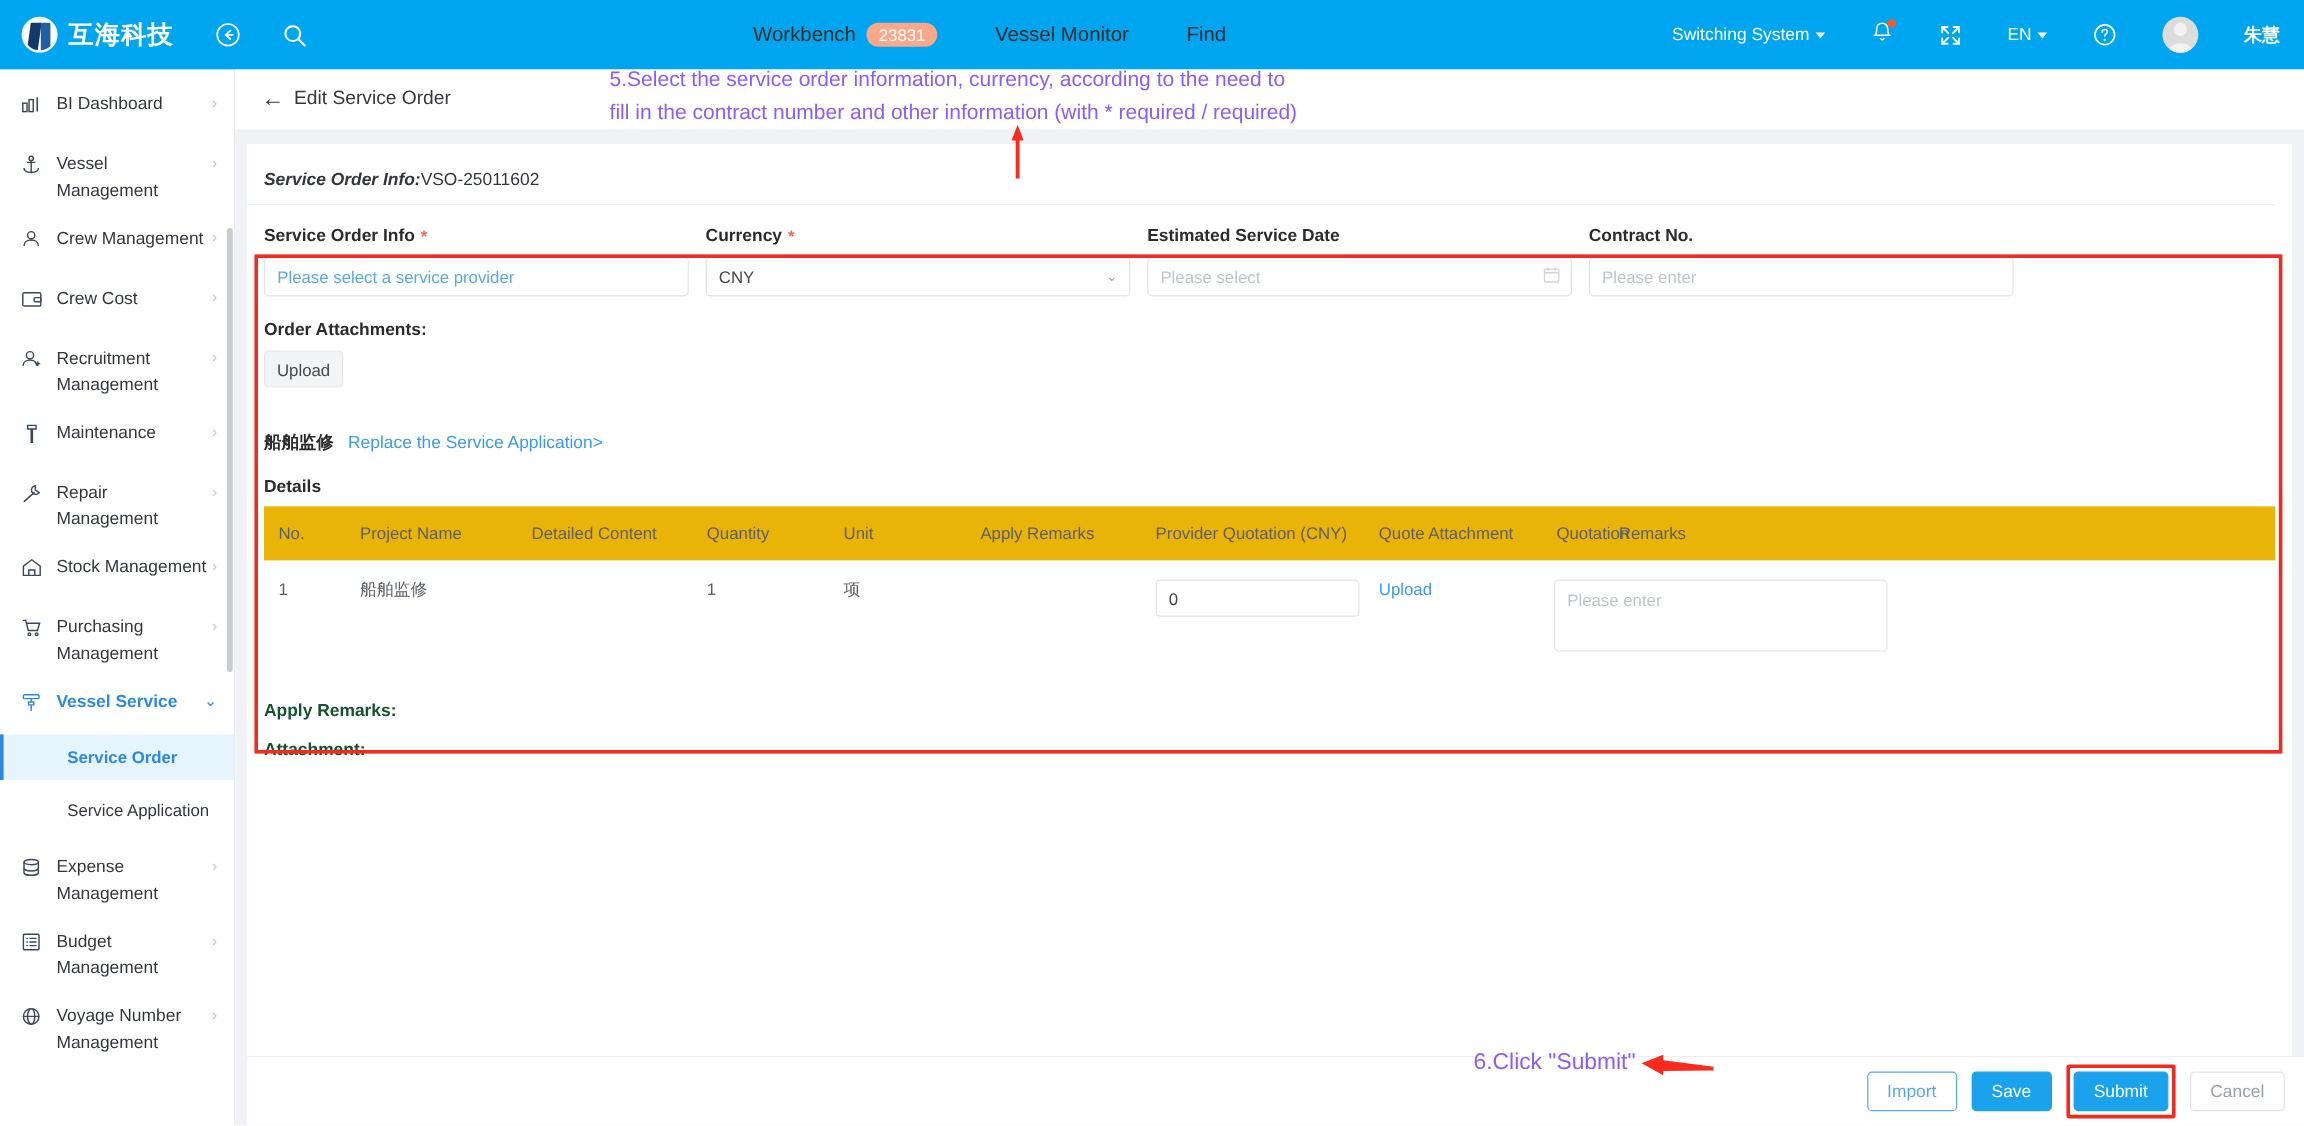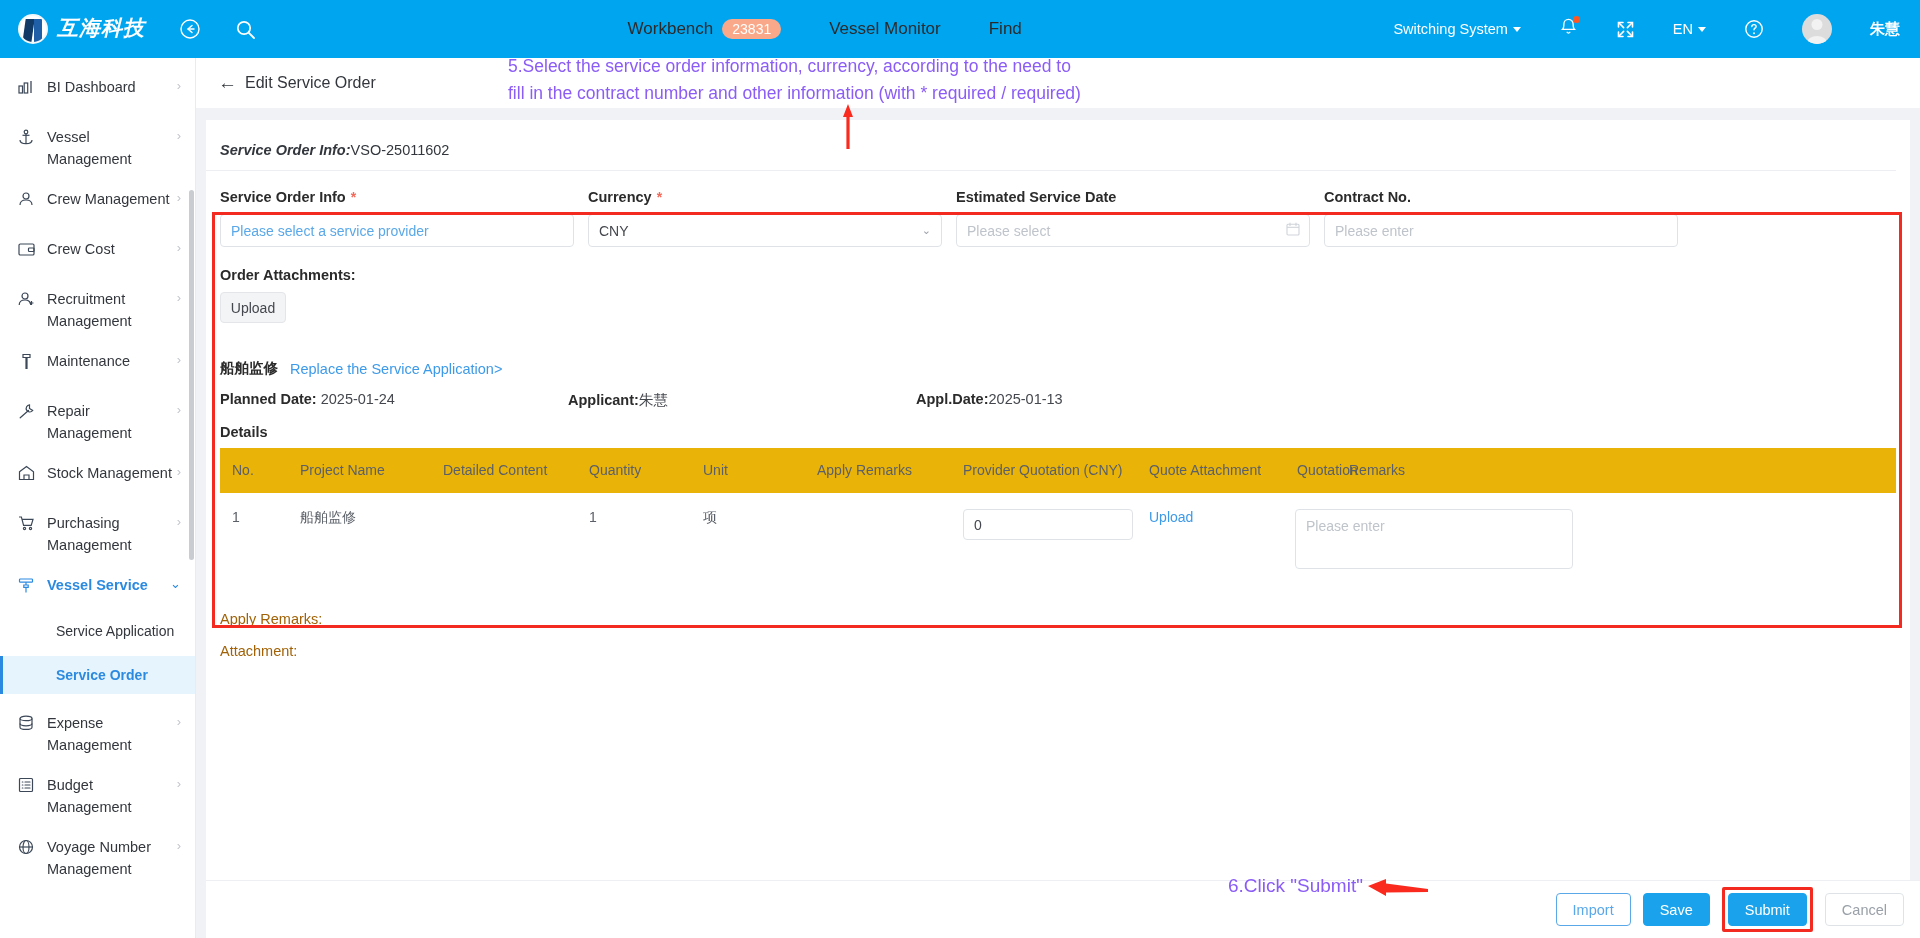--- a/index.html
+++ b/index.html
@@ -11,21 +11,21 @@
   }
   body { position: relative; }
 
   
   .header {
     position: absolute; top: 0; left: 0; width: 1920px; height: 58px;
     background: #00a5f0;
     display: flex; align-items: center;
     color: #fff;
   }
-  .logo-wrap { display: flex; align-items: flex-start; margin-left: 18px; font-style: italic; }
+  .logo-wrap { display: flex; align-items: center; margin-left: 18px; }
   .logo-mark {
     width: 30px; height: 30px; border-radius: 50%;
     background: #fff; position: relative; overflow: hidden;
     border: 2px solid #f2f7fa;
   }
   .logo-mark:before {
     content: ""; position: absolute; left: 4px; top: 3px;
     width: 9px; height: 24px; background: #123a66;
     transform: skewX(-8deg);
   }
@@ -234,21 +234,21 @@
     display: flex; align-items: center; padding: 0 10px; font-size: 14px;
     color: #44474d; background: #fff;
   }
   .link-upload { color: #3d9ae8; cursor: pointer; font-size: 14px; }
   .textarea-box {
     width: 278px; height: 60px; border: 1px solid #dfe3e8; border-radius: 4px;
     padding: 8px 10px; font-size: 14px; color: #bfc4cb; background: #fff;
   }
 
   .apply-remarks, .attachment-l {
-    font-size: 14.5px; font-weight: normal; color: #a16207;
+    font-size: 14.5px; font-weight: bold; color: #14532d;
     padding-left: 14px;
   }
   .apply-remarks { padding-top: 26px; }
   .attachment-l { padding-top: 16px; }
 
   
   .footer-bar {
     position: absolute; left: 10px; right: 0px; bottom: 0; height: 58px;
     background: #fff; border-top: 1px solid #edeff2;
     display: flex; align-items: center; justify-content: flex-end;
@@ -463,22 +463,22 @@
       <svg width="16" height="17" viewBox="0 0 16 17" fill="none" stroke="currentColor" stroke-width="1.2">
         <rect x="1.5" y="2" width="13" height="3.2" rx="0.8"></rect>
         <path d="M8 5.2 V8 h-2.2 v2.4 h4.4 V8 H8"></path>
           <path d="M8 10.4 V15.5"></path>
       </svg>
     </span>
     <span class="lbl">Vessel Service</span>
     <span class="chev" style="color:#2b8ae0">⌄</span>
   </div>
 
+  <div class="side-sub selected">Service Order</div>
   <div class="side-sub">Service Application</div>
-  <div class="side-sub selected">Service Order</div>
 
   <div class="side-item">
     <span class="ic">
       <svg width="16" height="16" viewBox="0 0 16 16" fill="none" stroke="currentColor" stroke-width="1.2">
         <ellipse cx="8" cy="3.4" rx="6" ry="2.2"></ellipse>
           <path d="M2 3.4 v5.2 c0 1.2 2.7 2.2 6 2.2 s6-1 6-2.2 V3.4"></path>
         <path d="M2 8.6 v3.6 c0 1.2 2.7 2.2 6 2.2 s6-1 6-2.2 V8.6"></path>
       </svg>
     </span>
     <span class="lbl">Expense Management</span>
@@ -577,32 +577,20 @@
 
     <div class="attach-lbl">Order Attachments:</div>
     <div class="upload-btn">Upload</div>
 
     <div class="svc-app-head">
       <span class="svc-app-title">船舶监修</span>
       <span class="svc-app-link">Replace the Service Application&gt;</span>
     </div>
 
     <div class="meta-grid">
-      <div class="meta-row">
-        <div class="meta-cell mc1">
-          <b>Planned Date:</b>
-          <span>2025-01-24</span>
-        </div>
-        <div class="meta-cell mc2">
-          <b>Applicant:</b><span>朱慧</span>
-        </div>
-        <div class="meta-cell mc3">
-          <b>Appl.Date:</b><span>2025-01-13</span>
-        </div>
-      </div>
     </div>
 
     <div class="details-lbl">Details</div>
 
     <div class="tbl">
       <div class="tr th-row">
         <div class="th c-no">No.</div>
         <div class="th c-proj">Project Name</div>
         <div class="th c-det">Detailed Content</div>
         <div class="th c-qty">Quantity</div>

